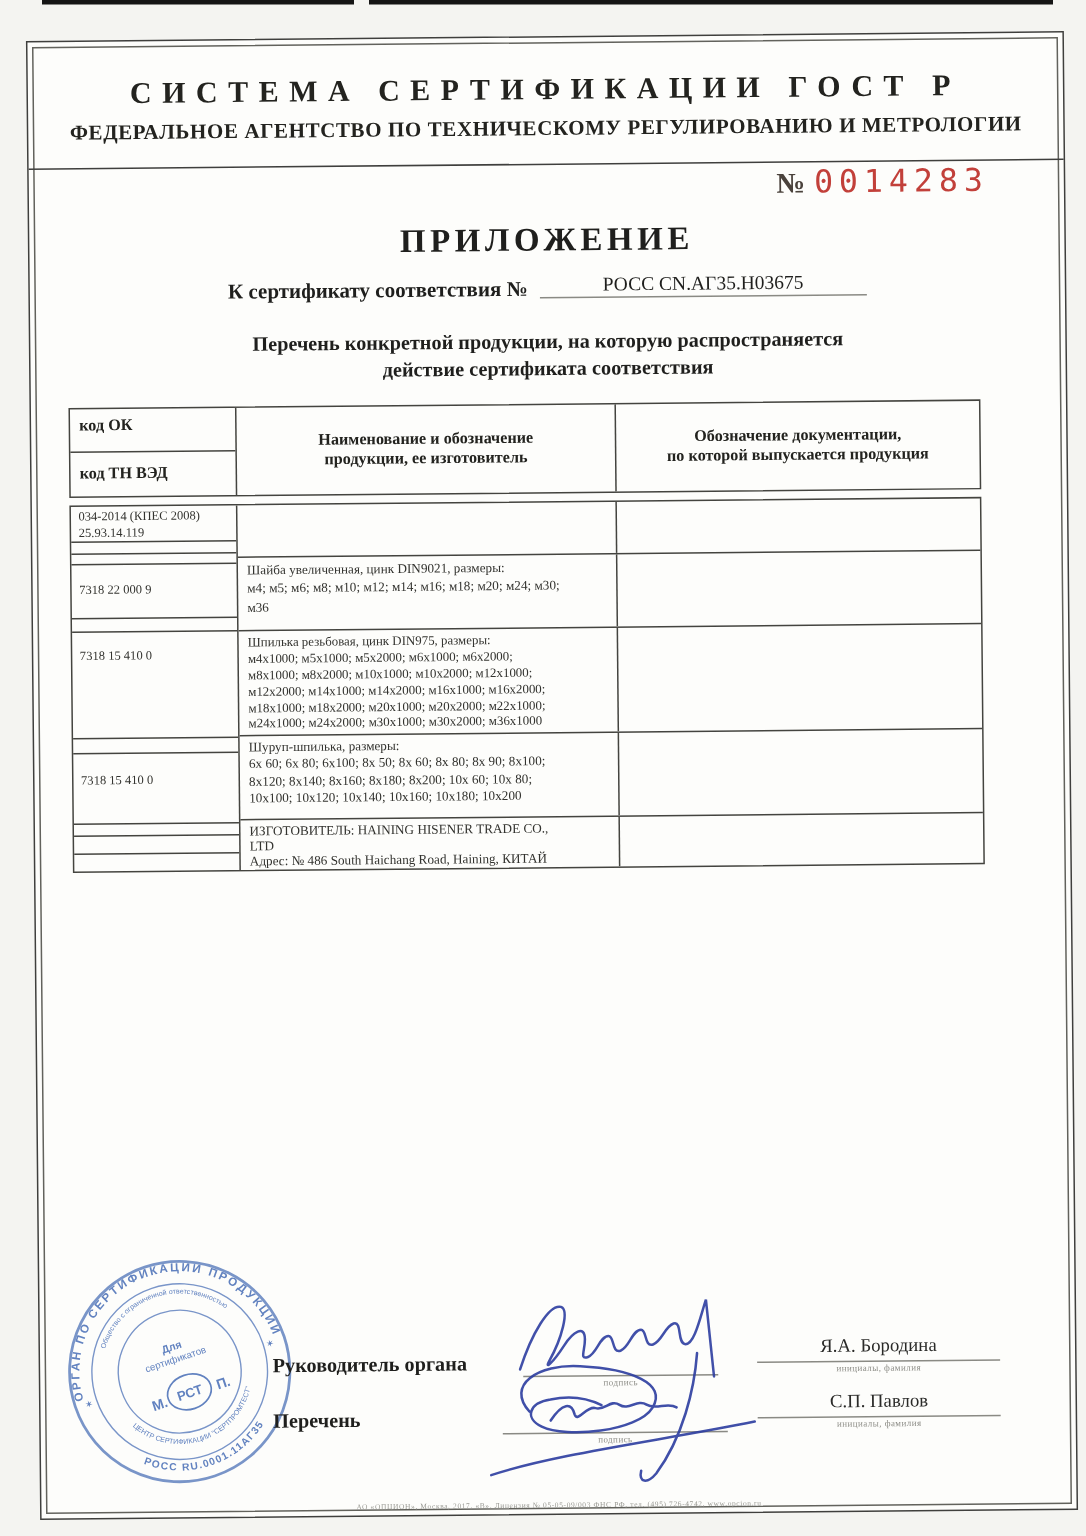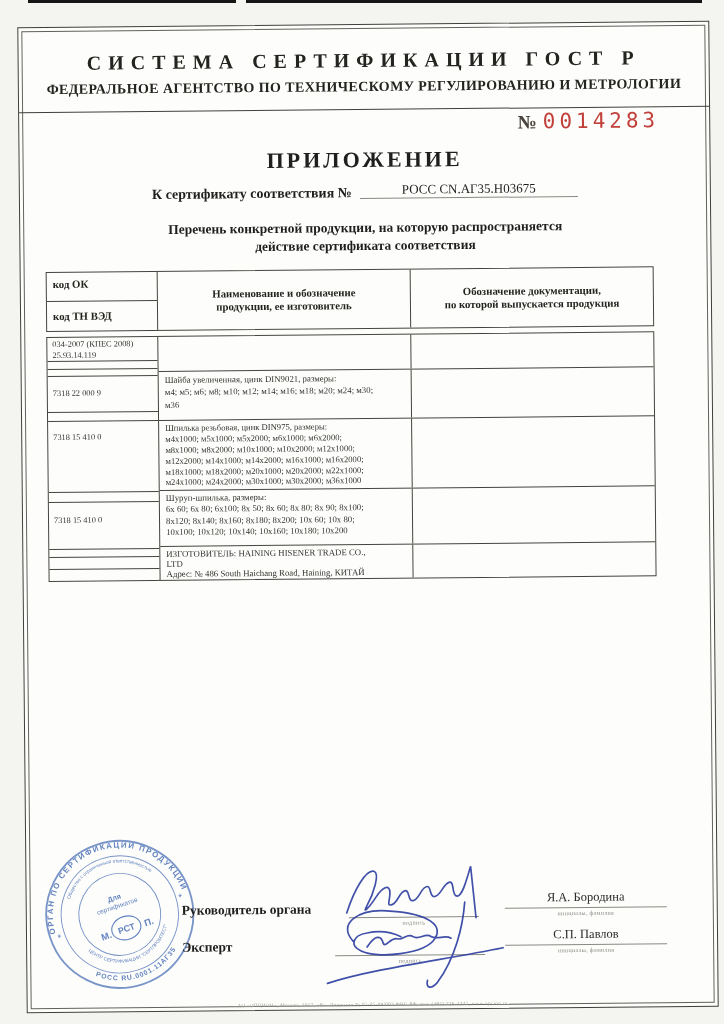--- a/index.html
+++ b/index.html
@@ -100,21 +100,21 @@
       </div>
       <div class="th3">
         <div>Обозначение документации,</div>
         <div>по которой выпускается продукция</div>
       </div>
     </div>
 
     <div class="tbody">
       <div class="lcol">
         <div class="lcell" style="height:24px;padding-top:2px;">
-          <div>034-2007 (КПЕС 2008)</div>
+          <div>034-2014 (КПЕС 2008)</div>
           <div>25.93.14.119</div>
         </div>
         <div class="lcell" style="height:8px;"></div>
         <div class="lcell" style="height:7px;"></div>
         <div class="lcell" style="height:36px;display:flex;align-items:center;">7318 22 000 9</div>
         <div class="lcell" style="height:9px;"></div>
         <div class="lcell" style="height:71px;padding-top:11px;">7318 15 410 0</div>
         <div class="lcell" style="height:10px;"></div>
         <div class="lcell" style="height:47px;padding-top:13px;">7318 15 410 0</div>
         <div class="lcell" style="height:8px;"></div>
@@ -191,21 +191,21 @@
         <text x="85" y="78" font-size="7" text-anchor="middle">сертификатов</text>
         <text x="64" y="106" font-size="10" font-weight="bold" text-anchor="middle">М.</text>
         <text x="112" y="106" font-size="10" font-weight="bold" text-anchor="middle">П.</text>
         <ellipse cx="87" cy="101" rx="16" ry="12.5" fill="none" stroke="#4d72b8" stroke-width="1.2"></ellipse>
         <text x="87" y="105" font-size="9.5" font-weight="bold" text-anchor="middle">РСТ</text>
       </g>
     </g>
   </svg>
 
   <div class="role" style="top:876px;">Руководитель органа</div>
-  <div class="role" style="top:913px;">Эксперт</div>
+  <div class="role" style="top:913px;">Перечень</div>
 
   <div class="sigline" style="left:322px;top:892px;width:130px;"></div>
   <div class="tinycap" style="left:322px;top:895px;width:130px;">подпись</div>
   <div class="sigline" style="left:308px;top:930px;width:150px;"></div>
   <div class="tinycap" style="left:308px;top:933px;width:150px;">подпись</div>
 
   <div class="signer" style="left:478px;top:867px;width:162px;">Я.А. Бородина</div>
   <div class="sigline" style="left:478px;top:884px;width:162px;"></div>
   <div class="tinycap" style="left:478px;top:887px;width:162px;">инициалы, фамилия</div>
   <div class="signer" style="left:478px;top:904px;width:162px;">С.П. Павлов</div>

